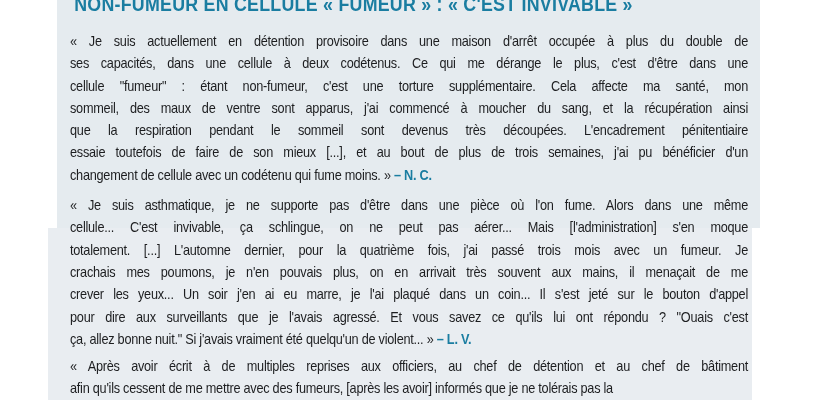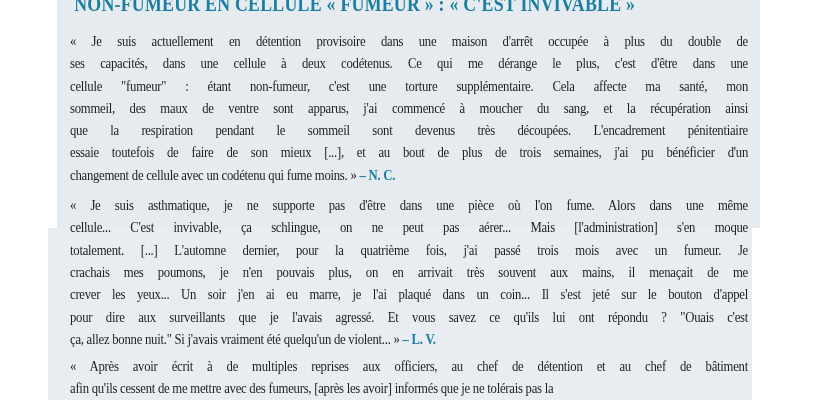--- a/index.html
+++ b/index.html
@@ -6,21 +6,21 @@
     margin: 0;
     padding: 0;
     background: #ffffff;
   }
   .canvas {
     position: relative;
     width: 808px;
     height: 400px;
     background: var(--page-bg, #ffffff);
     overflow: hidden;
-    font-family: Liberation Serif, serif;
+    font-family: Liberation Sans, sans-serif;
   }
   .tile {
     position: absolute;
   }
   .tile1 {
     left: 57px;
     top: 0;
     width: 703px;
     height: 228px;
     background: var(--panel-top, #e5ebef);

